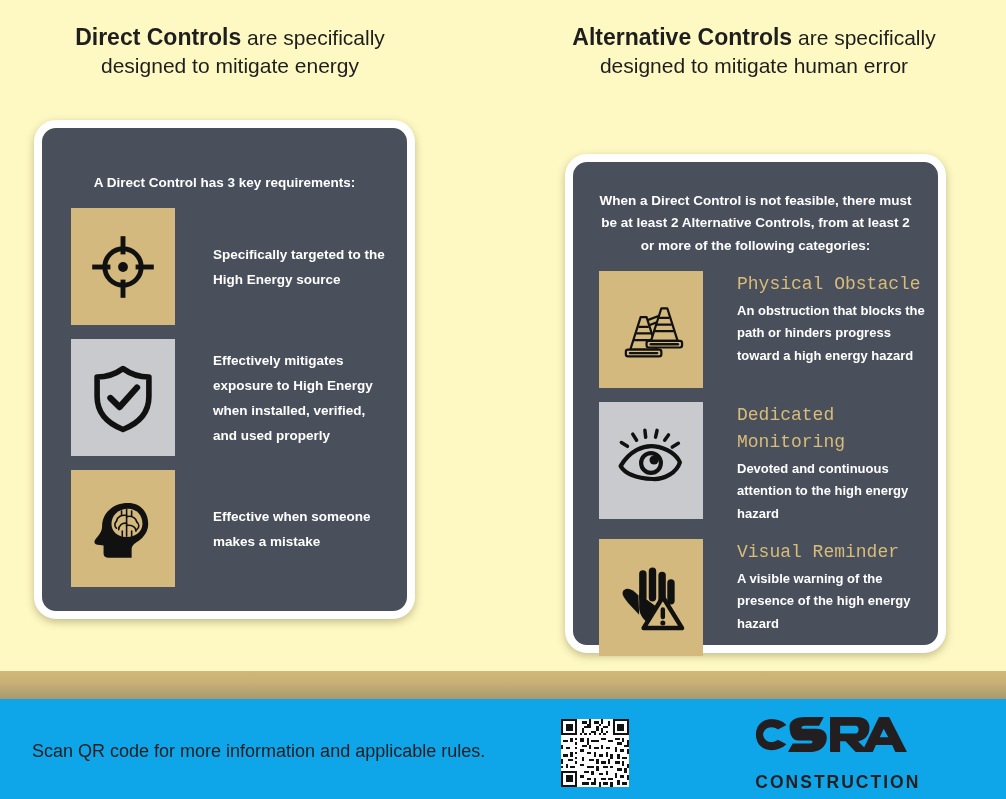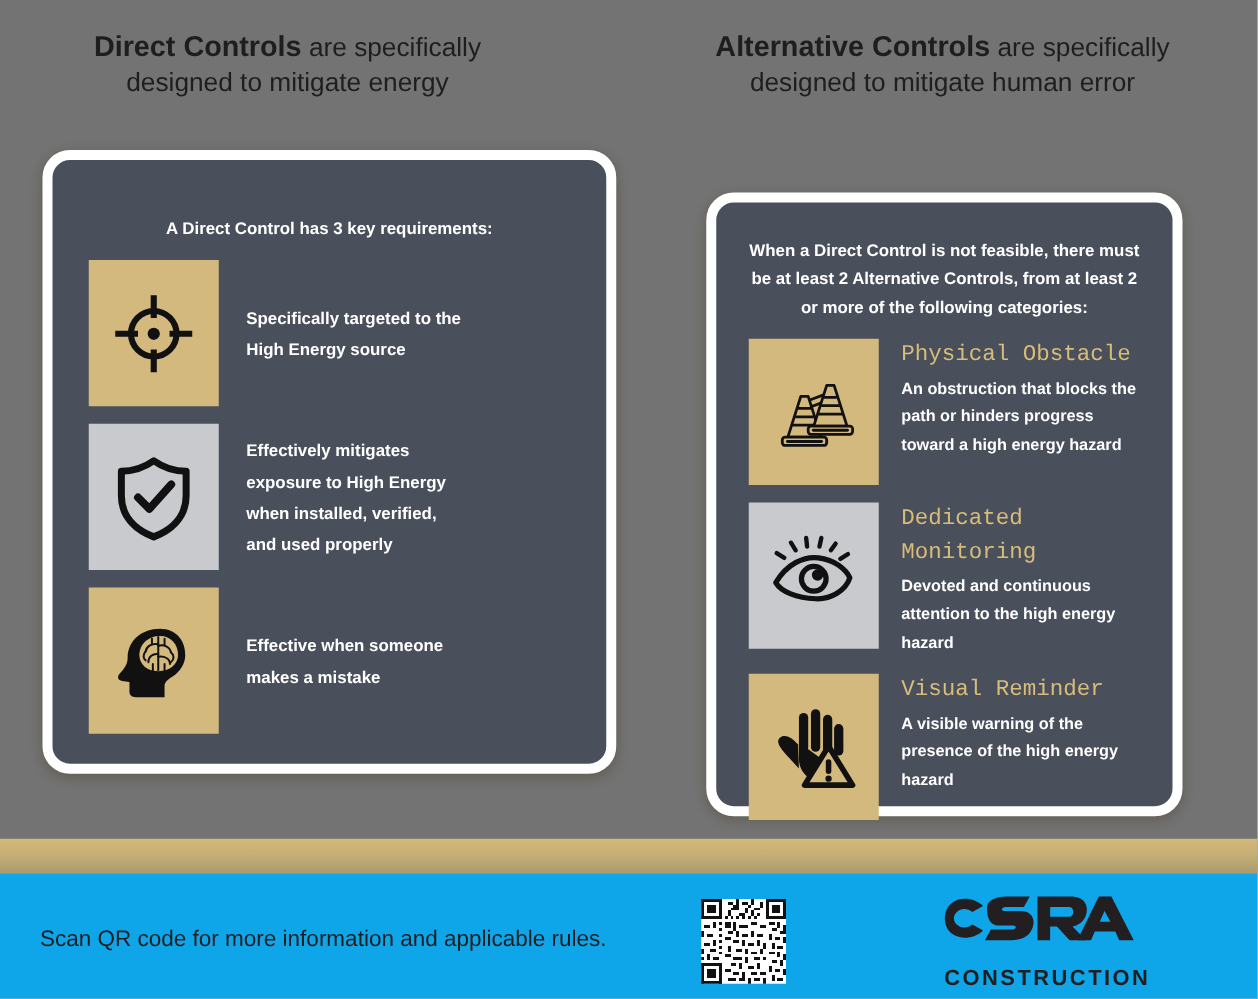--- a/index.html
+++ b/index.html
@@ -6,21 +6,21 @@
   html, body {
     width: 1006px; height: 799px;
     font-family: "Liberation Sans", sans-serif;
     overflow: hidden;
   }
   body { position: relative; background: #ffffff; }
 
   
   #tan-area {
     position: absolute; left: 0; top: 0; width: 1006px; height: 699px;
-    background: #737373;
+    background: #fef9c3;
   }
   #tan-gradient-strip {
     position: absolute; left: 0; bottom: 0; width: 100%; height: 28px;
     background: linear-gradient(to bottom, #d0b87a 0%, #c9b176 40%, #a89a6e 100%);
   }
 
   
   .col-heading {
     position: absolute; top: 22px; width: 460px;
     text-align: center; color: #1e1e1e;
@@ -31,34 +31,34 @@
   .col-heading .strong { font-weight: bold; font-size: 23px; }
 
   
   .card {
     position: absolute;
     background: #4a4f5c;
     border: 8px solid #ffffff;
     border-radius: 22px;
     box-shadow: 0 3px 9px rgba(60,45,10,.30);
   }
-  #card-left  { left: 34px;  top: 120px; width: 459px; height: 499px; }
+  #card-left  { left: 34px;  top: 120px; width: 381px; height: 499px; }
   #card-right { left: 565px; top: 120px; width: 381px; height: 499px; margin-top: 34px; }
 
   .card-intro {
     color: #ffffff; font-size: 13.5px; font-weight: bold;
     text-align: center; line-height: 1.65;
     padding: 0 22px;
   }
   #card-left  .card-intro { margin-top: 44px; }
   #card-right .card-intro { margin-top: 28px; }
 
   
   .rows { margin-top: 14px; }
-  .row { display: flex; align-items: flex-start; }
+  .row { display: flex; align-items: flex-start; gap: 16px; }
   #card-left  .row { padding: 0 0 0 29px; margin-bottom: 14px; }
   #card-right .row { padding: 0 0 0 26px; margin-bottom: 14px; }
 
   .icon-tile {
     flex: 0 0 auto; width: 104px; height: 117px;
     display: flex; align-items: center; justify-content: center;
   }
   .tile-tan  { background: #d3b97e; }
   .tile-gray { background: #c9cacd; }
   .icon-tile svg { display: block; }

